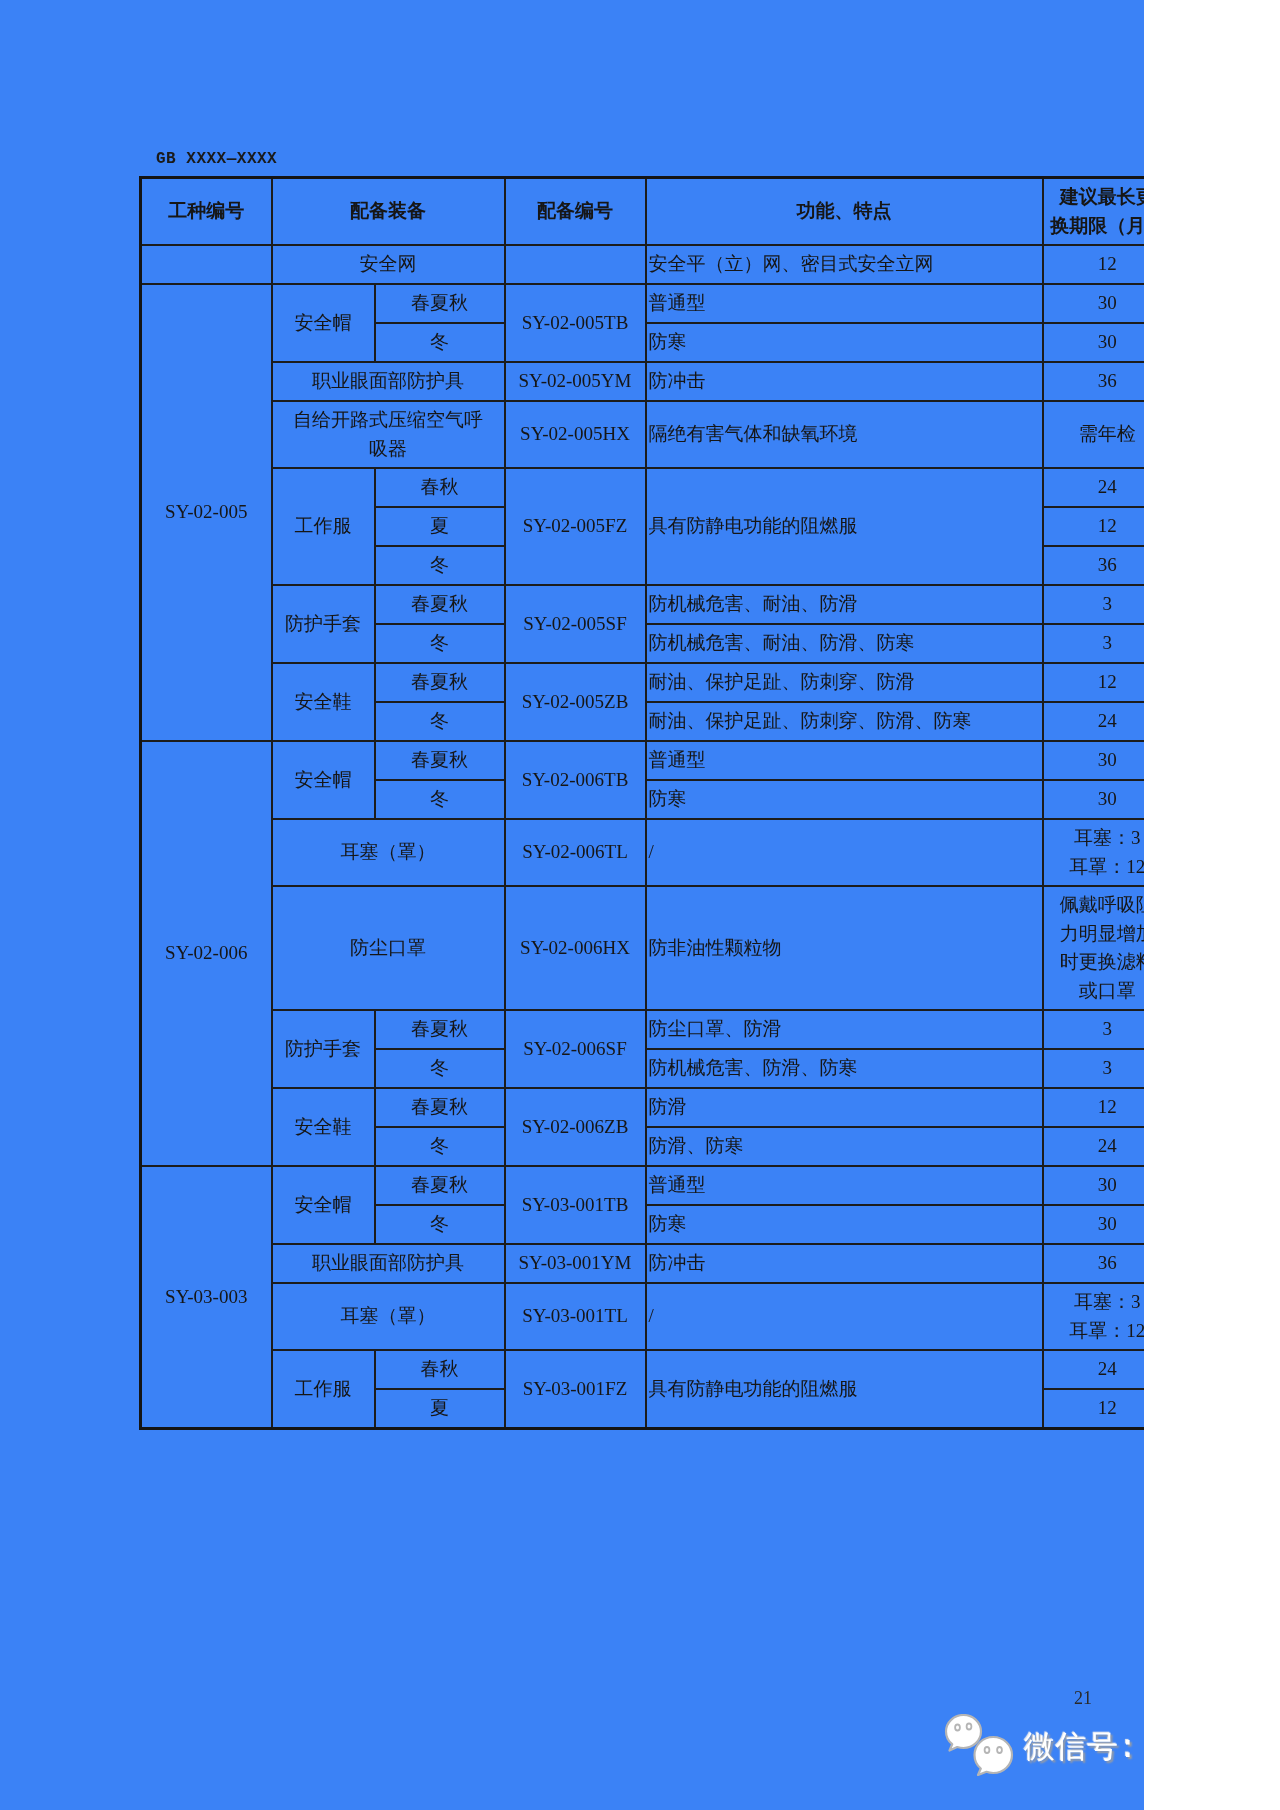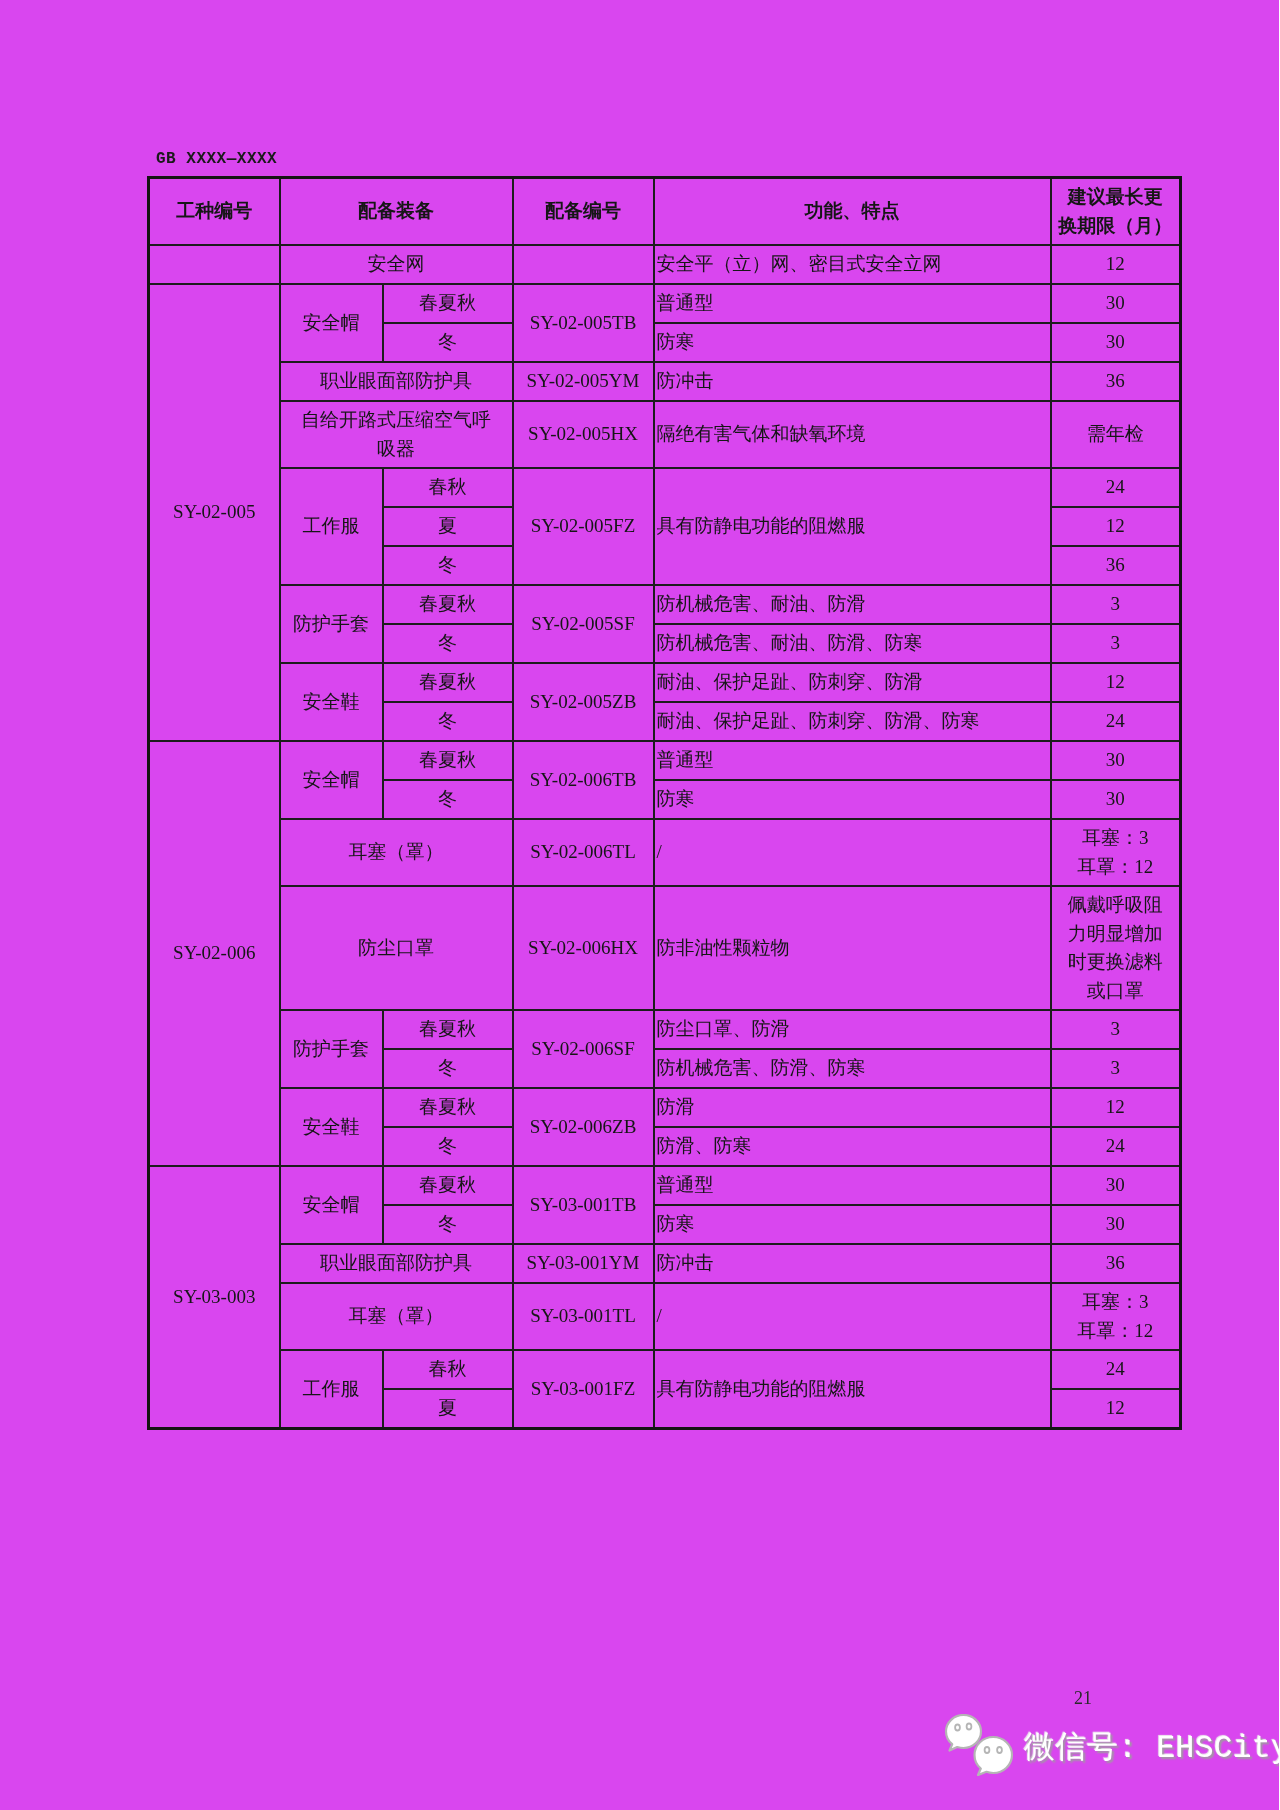--- a/index.html
+++ b/index.html
@@ -5,41 +5,40 @@
   * { box-sizing: border-box; }
   html, body { margin: 0; padding: 0; }
   body {
     width: 1280px; height: 1810px;
     background: #ffffff;
     font-family: "Liberation Serif", "DejaVu Serif", serif;
     color: #161616;
   }
   .page {
     position: relative;
-    width: 1279px; height: 1810px;
-    background: #d946ef;
+    width: 1144px; height: 1810px;
+    background: #3b82f6;
     overflow: hidden;
   }
   .doc-code {
     position: absolute;
     left: 156px; top: 150px;
     font-family: "Liberation Mono", "DejaVu Sans Mono", monospace;
     font-size: 16px;
     font-weight: 700;
     letter-spacing: 0.5px;
     color: #1a1a1a;
   }
   table.equipment-table {
     position: absolute;
     left: 139px; top: 176px;
     width: 1032px;
     border-collapse: collapse;
     table-layout: fixed;
     border: 3px solid #141414;
-    margin-left: 8px;
   }
   .equipment-table th, .equipment-table td {
     border: 2px solid #1c1c1c;
     padding: 4px 6px;
     text-align: center;
     vertical-align: middle;
     font-size: 19px;
     line-height: 1.5;
     white-space: pre-line;
     color: #161616;

